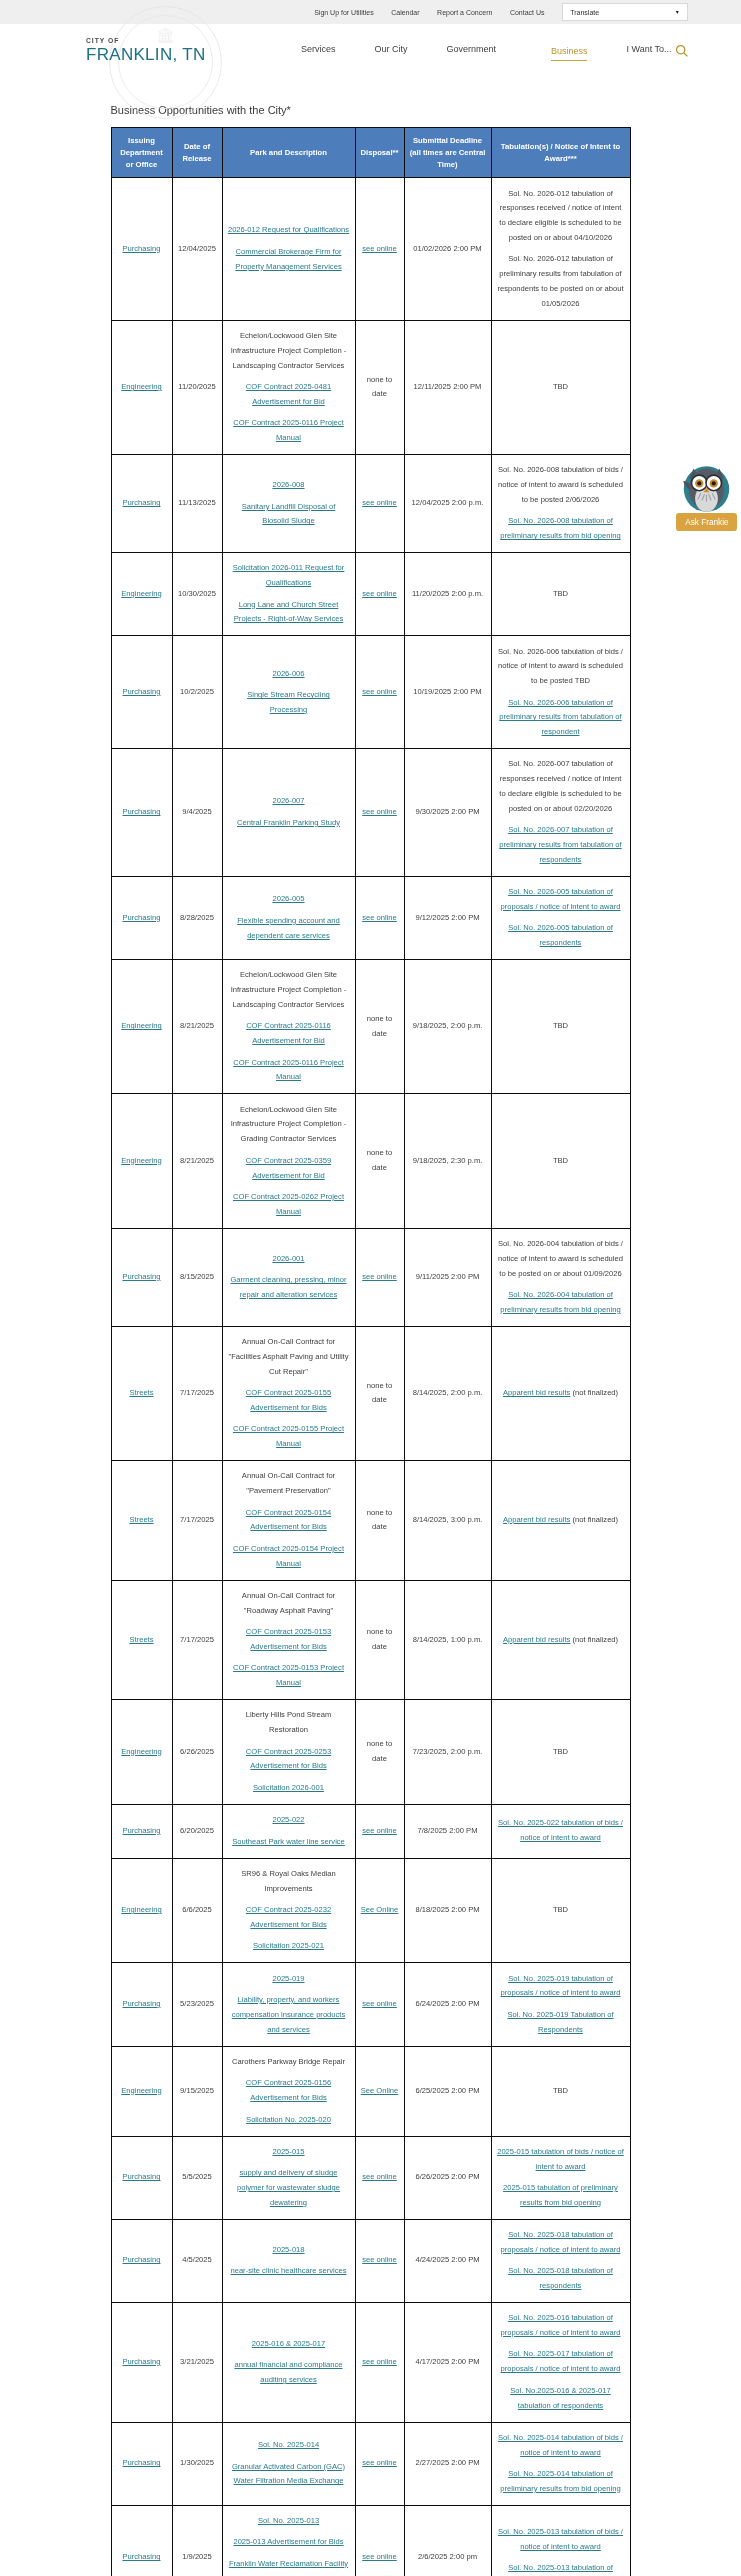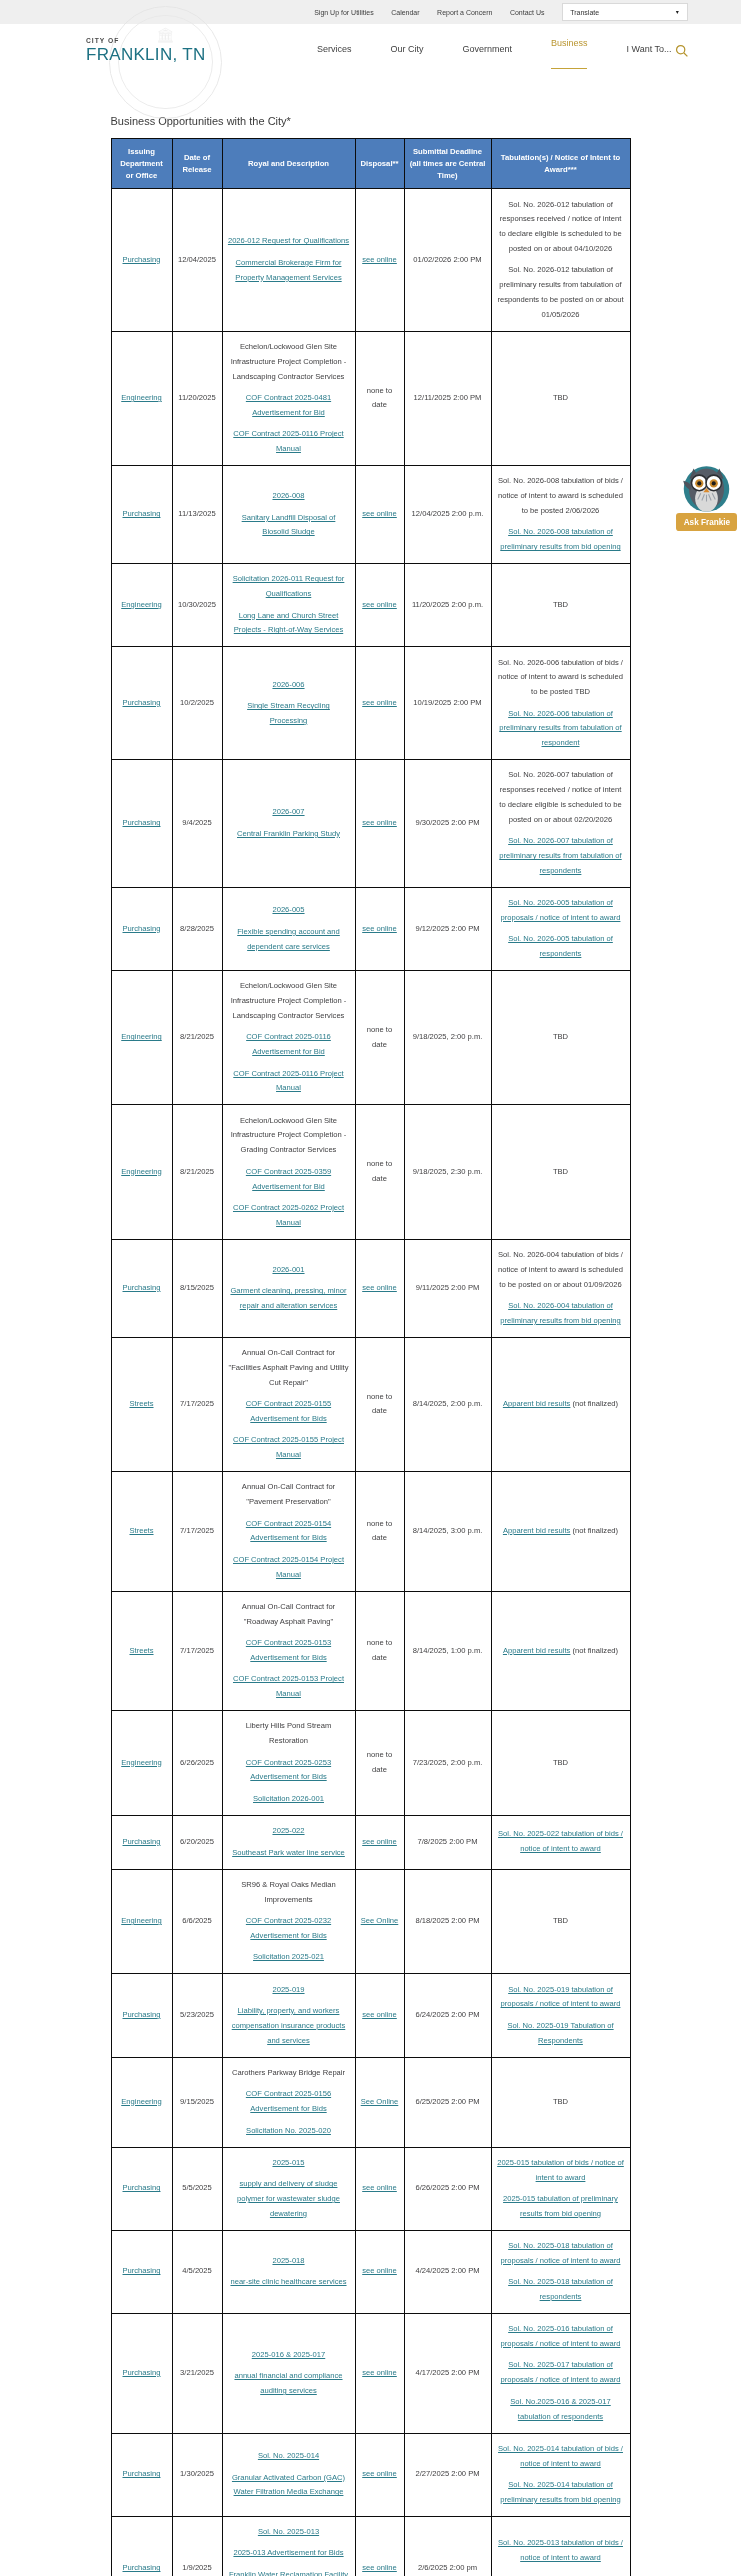--- a/index.html
+++ b/index.html
@@ -66,30 +66,30 @@
   .brand .cityname{
     font-size:17px; font-weight:400; color:#1d7183; letter-spacing:0.3px;
   }
   .mainnav{
     margin-left:auto; display:flex; align-items:center; gap:39px;
   }
   .mainnav .navitem{
     font-size:9px; color:#3f3f3f; text-decoration:none; padding-bottom:2.1px;
   }
   .mainnav .navitem.active{
-    color:#b9952f; border-bottom:1.5px solid #c5a339; padding-bottom:20px; margin-bottom:-6.7px;
+    color:#b9952f; border-bottom:1.5px solid #c5a339; padding-bottom:4px; margin-bottom:-6.7px;margin-left:16px;
   }
   .searchbtn{ background:none; border:none; margin-left:3.1px; }
   .searchbtn svg{ display:block; }
 
   
   .container{ width:523px; margin:0 auto; padding-left:1px; }
   .page-title{
     font-size:11px; font-weight:500; color:#3b3b3b;
-    margin-top:38px; margin-bottom:11.3px;
+    margin-top:27px; margin-bottom:11.3px;
   }
 
   
   table.biz{
     border-collapse:collapse; width:519px; table-layout:fixed;
     font-size:7.6px;
   }
   table.biz th, table.biz td{
     border:1px solid #0c0c0c;
     text-align:center; vertical-align:middle;
@@ -107,21 +107,21 @@
   td .blk:first-child{ margin-top:0; }
   td .blk:last-child{ margin-bottom:0; }
   td span{ color:#414042; }
 
   
   .ask-frankie{
     position:absolute; right:3.1px; top:457px; width:64px; z-index:5;
     text-align:center;
   }
   .ask-frankie .btn{
-    display:block; background:#d8a340; color:#fff; font-weight:700;
+    display:block; background:#d8a340; color:#fff; font-weight:400;
     font-size:8.2px; border:none; border-radius:3.1px;
     padding:4.6px 3.1px; width:61px; margin:-4.1px auto 0 auto; position:relative; z-index:2;
   }
 </style>
 </head>
 <body>
 
 <div class="topbar">
   <div class="topbar-inner">
     <span id="topbar-links" style="display: flex; gap: 17.5px;">
@@ -171,21 +171,21 @@
         <col class="c2">
         <col class="c3">
         <col class="c4">
         <col class="c5">
         <col class="c6">
     </colgroup>
     <thead>
         <tr id="biz-head">
           <th>Issuing Department or Office</th>
           <th>Date of Release</th>
-          <th>Royal and Description</th>
+          <th>Park and Description</th>
           <th>Disposal**</th>
           <th>Submittal Deadline (all times are Central Time)</th>
           <th>Tabulation(s) / Notice of Intent to Award***</th>
         </tr>
       </thead>
     <tbody id="biz-body">
         <tr>
           <td><a class="tlink">Purchasing</a></td>
           <td>12/04/2025</td>
           <td>

